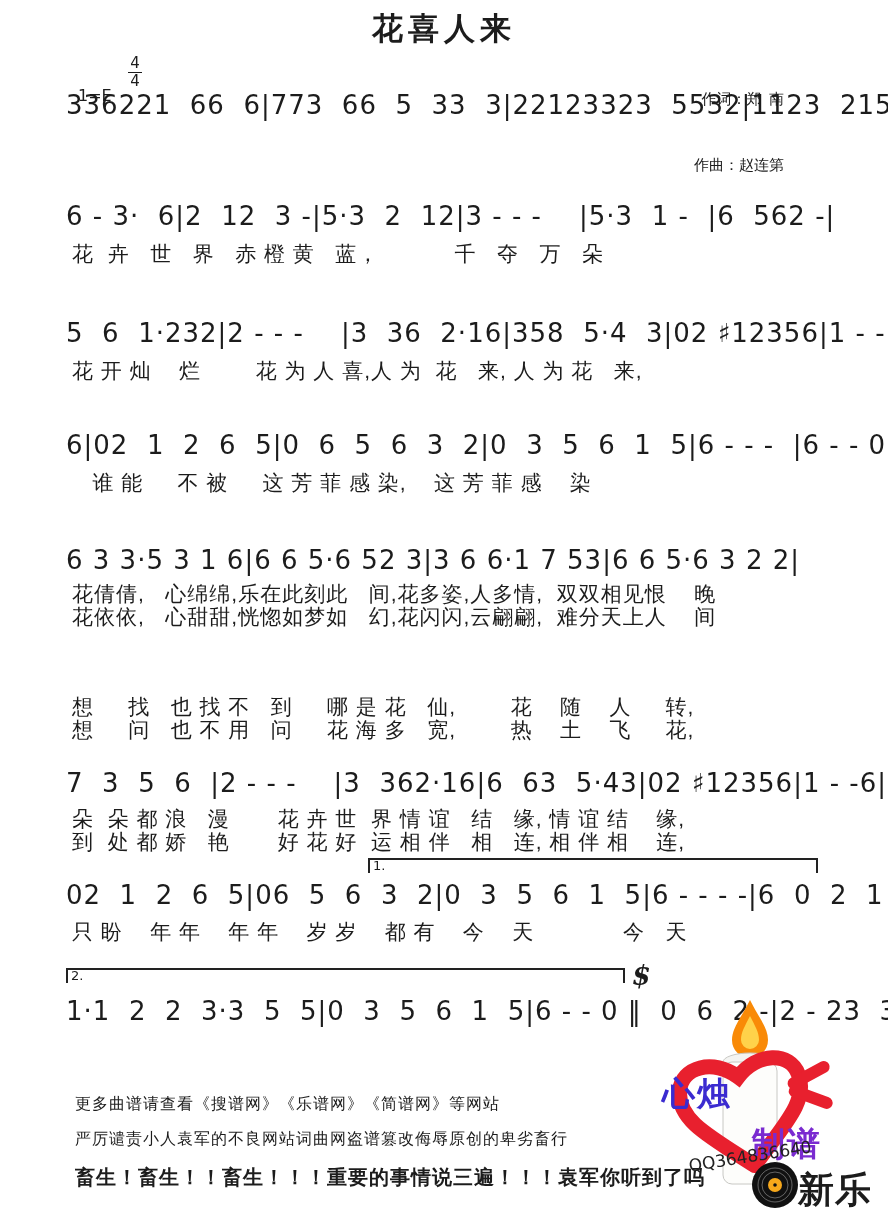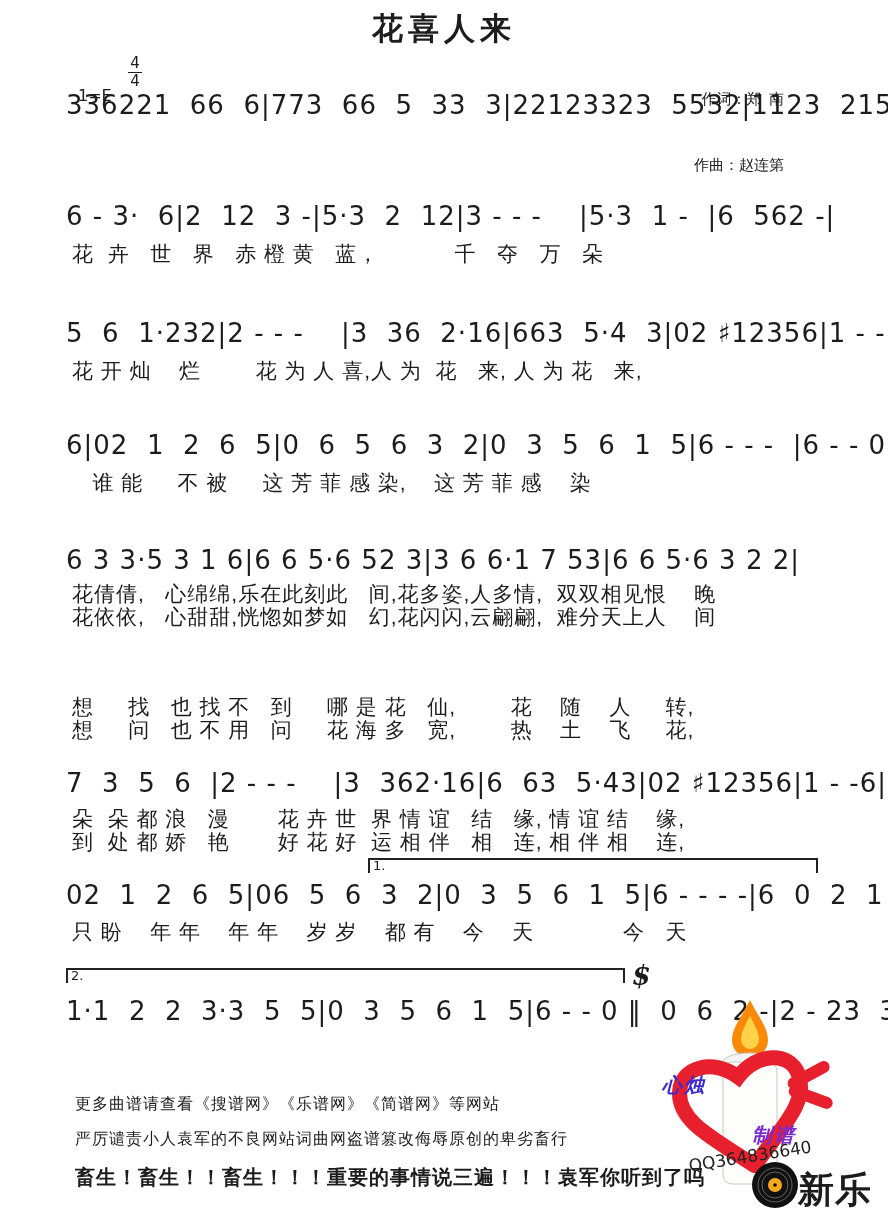--- a/index.html
+++ b/index.html
@@ -16,21 +16,21 @@
   .notation{position:absolute;left:66px;width:790px;font-family:"DejaVu Sans",sans-serif;
             font-size:26px;letter-spacing:1px;white-space:pre;}
   .lyrics{position:absolute;left:72px;width:800px;font-size:21px;letter-spacing:1px;white-space:pre;}
   .volta{position:absolute;height:13px;border-top:2px solid #222;border-left:2px solid #222;
          border-right:2px solid #222;}
   .volta-label{position:absolute;top:-2px;left:3px;font-size:13px;font-family:"DejaVu Sans",sans-serif;}
   .segno{position:absolute;font-size:27px;font-weight:bold;font-style:italic;
          font-family:"DejaVu Serif",serif;}
   .footer-line{position:absolute;left:75px;font-size:16px;letter-spacing:1px;white-space:pre;}
   .footer-bold{font-weight:bold;font-size:20px;}
-  .wm-text{position:absolute;font-style:italic;font-weight:bold;font-size:20px;letter-spacing:2px;}
+  .wm-text{position:absolute;font-weight:bold;font-size:33px;letter-spacing:2px;}
   .wm-qq{position:absolute;font-size:17px;color:#222;transform:rotate(-9deg);
          font-family:"DejaVu Sans",sans-serif;}
   .logo{position:absolute;top:1166px;left:798px;font-size:36px;font-weight:bold;letter-spacing:1px;}
   svg{position:absolute;}
 </style>
 </head>
 <body>
 
 <div class="page">
 
@@ -46,21 +46,21 @@
     <span>4</span>
     <span class="bar"></span>
     <span>4</span>
   </div>
 
   <div class="notation" style="top:90px">336221  66  6|773  66  5  33  3|22123323  5532|1123  215  60  6|</div>
 
   <div class="notation" style="top:201px">6 - 3·  6|2  12  3 -|5·3  2  12|3 - - -    |5·3  1 -  |6  562 -|</div>
   <div class="lyrics" style="top:240px">花  卉   世   界   赤 橙 黄   蓝，           千   夺   万   朵</div>
 
-  <div class="notation" style="top:318px">5  6  1·232|2 - - -    |3  36  2·16|663  5·4  3|02 ♯12356|1 - -</div>
+  <div class="notation" style="top:318px">5  6  1·232|2 - - -    |3  36  2·16|358  5·4  3|02 ♯12356|1 - -</div>
   <div class="lyrics" style="top:357px">花 开 灿    烂        花 为 人 喜,人 为  花   来, 人 为 花   来,</div>
 
   <div class="notation" style="top:430px">6|02  1  2  6  5|0  6  5  6  3  2|0  3  5  6  1  5|6 - - -  |6 - - 0|</div>
   <div class="lyrics" style="top:469px">   谁 能     不 被     这 芳 菲 感 染,    这 芳 菲 感    染</div>
 
   <div class="notation" style="top:545px">6 3 3·5 3 1 6|6 6 5·6 52 3|3 6 6·1 7 53|6 6 5·6 3 2 2|</div>
   <div class="lyrics" style="top:580px">花倩倩,   心绵绵,乐在此刻此   间,花多姿,人多情,  双双相见恨    晚</div>
   <div class="lyrics" style="top:603px">花依依,   心甜甜,恍惚如梦如   幻,花闪闪,云翩翩,  难分天上人    间</div>
 
   <div class="lyrics" style="top:693px">想     找   也 找 不   到     哪 是 花   仙,        花    随    人     转,</div>

